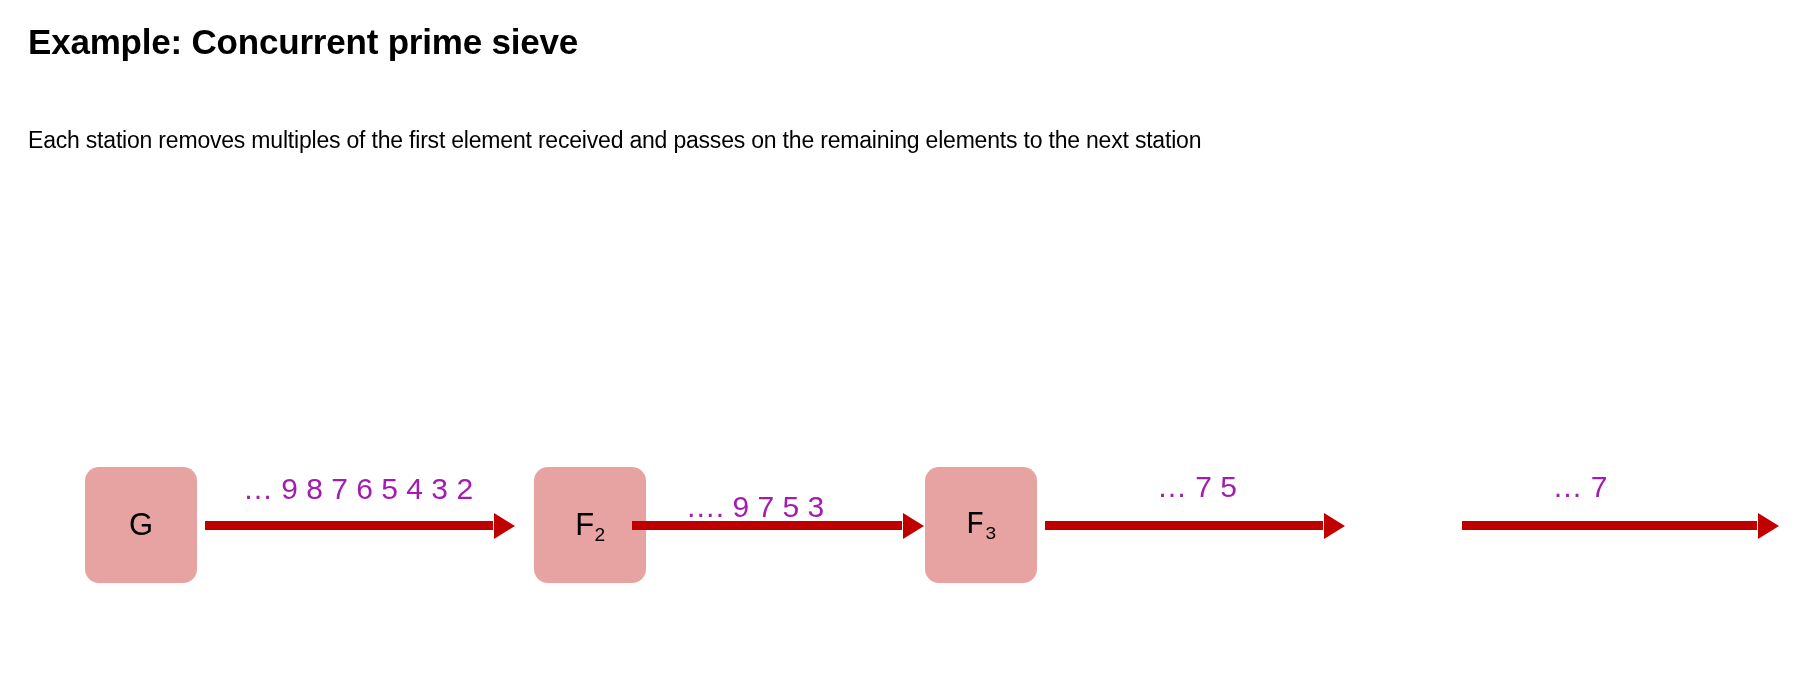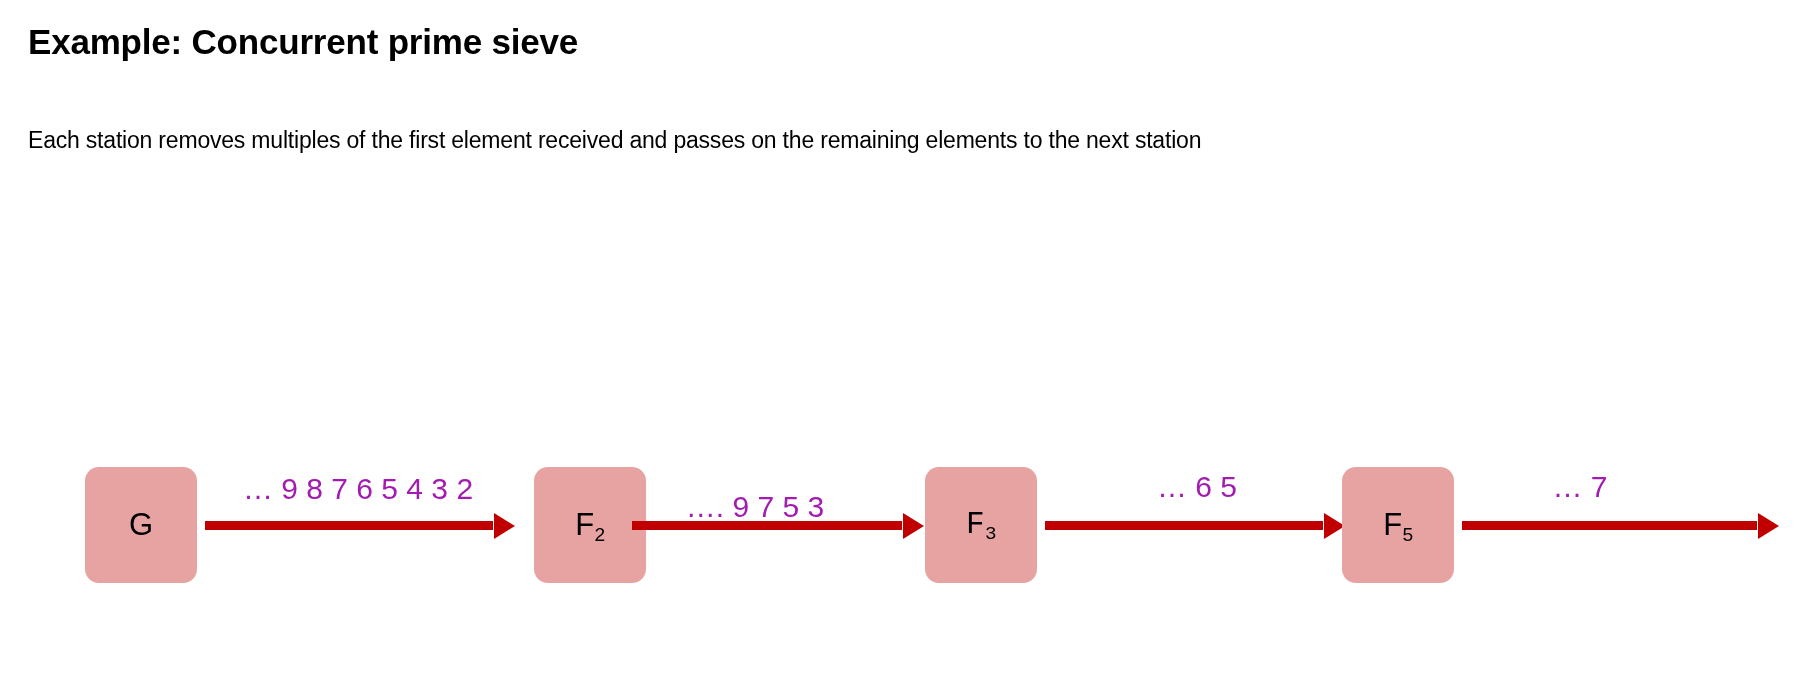--- a/index.html
+++ b/index.html
@@ -137,24 +137,19 @@
   <div class="arrow" style="left:632px; width:270px;"></div>
   <div class="stream-label" style="left:755px; top:492px;">…. 9 7 5 3</div>
 
   <div class="station-box" style="left:925px;font-family:Liberation Mono, monospace;">
     <span class="station-label">
       <span>F</span><sub>3</sub>
     </span>
   </div>
 
   <div class="arrow" style="left:1045px; width:278px;"></div>
-  <div class="stream-label" style="left:1197px; top:472px;">… 6 5</div>
+  <div class="stream-label" style="left:1197px; top:472px;">… 7 5</div>
 
-  <div class="station-box" style="left:1342px;">
-    <span class="station-label">
-      <span>F</span><sub>5</sub>
-    </span>
-  </div>
 
   <div class="arrow" style="left:1462px; width:295px;"></div>
   <div class="stream-label" style="left:1580px; top:472px;">… 7</div>
 
 </div>
 
 </body></html>

